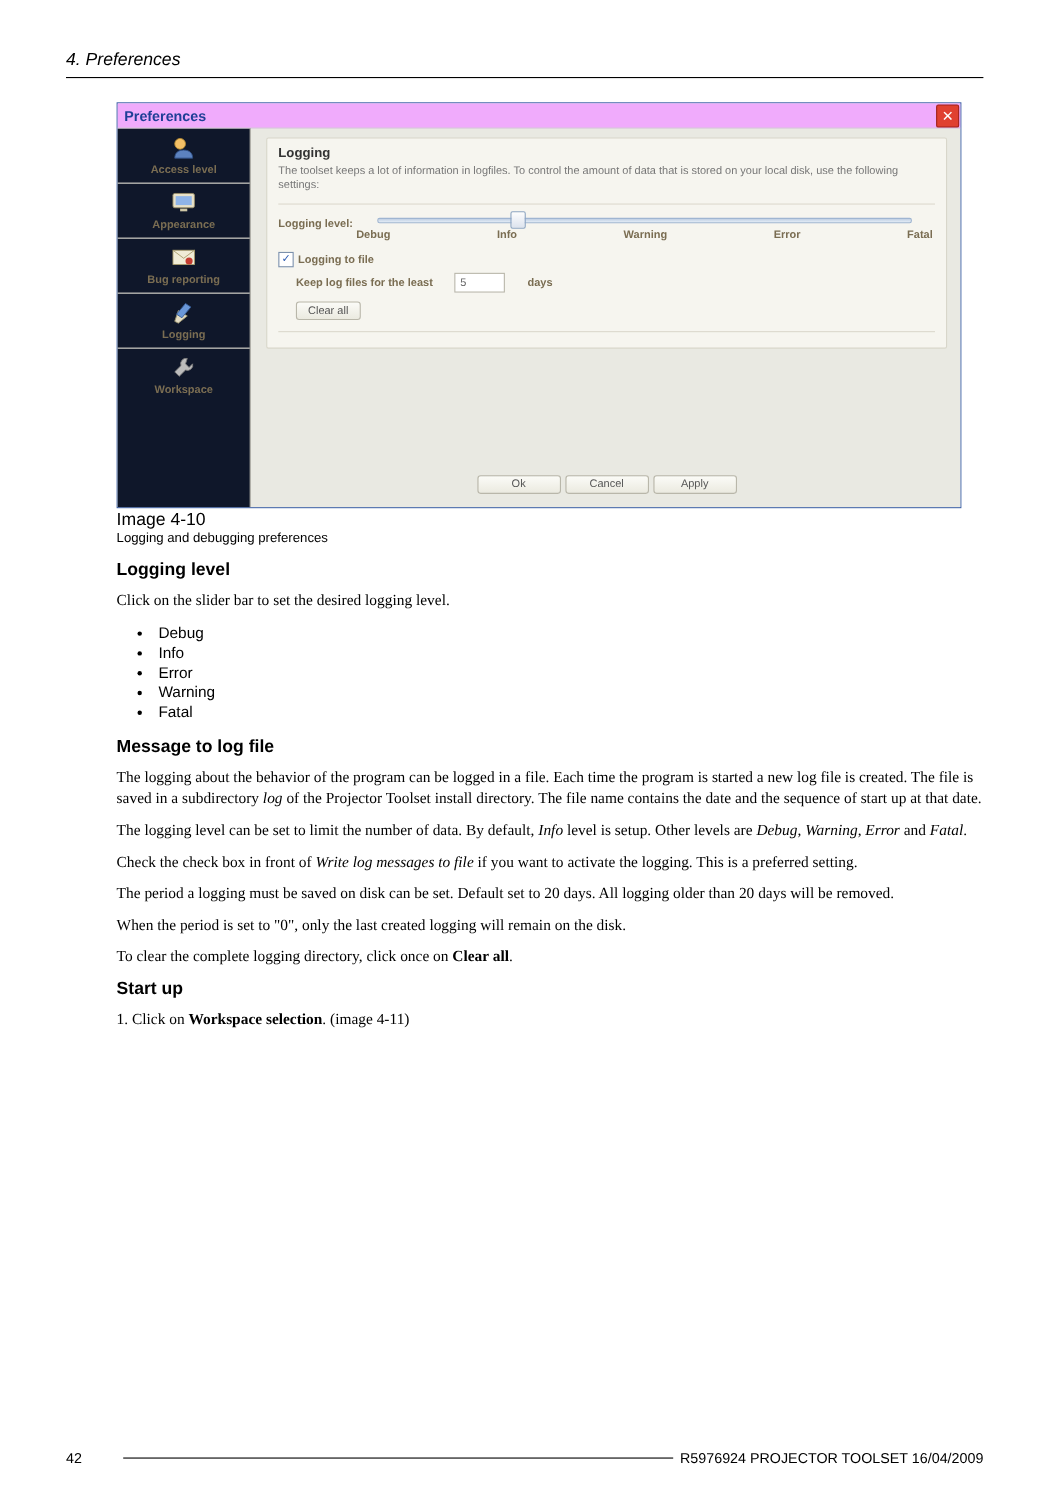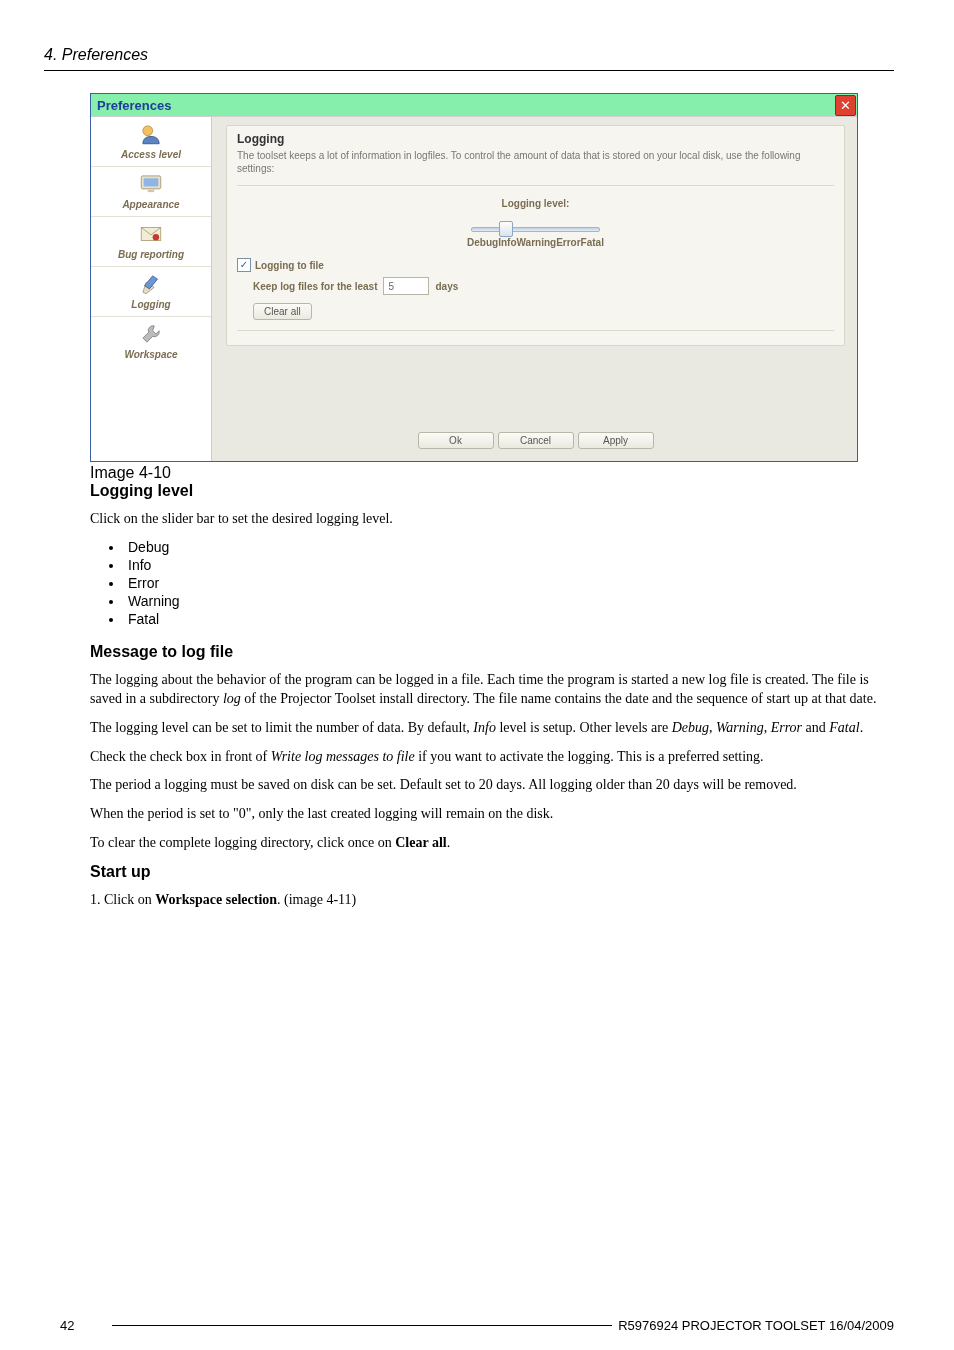--- a/index.html
+++ b/index.html
@@ -5,21 +5,21 @@
   body {
     margin: 0;
     background: #fff;
     font-family: Arial, Helvetica, sans-serif;
     color: #000;
   }
   .page {
     width: 954px;
     min-height: 1350px;
     box-sizing: border-box;
-    padding: 46px 60px 40px 44px;
+    padding: 46px 60px 40px 60px;
     position: relative;
   }
   .header-title {
     font-style: italic;
     font-size: 16px;
     margin: 0 0 6px 0;
   }
   .header-rule {
     border: none;
     border-top: 1px solid #000;
@@ -27,21 +27,21 @@
   }
   .shot {
     margin: 0 0 2px 46px;
     width: 768px;
     border: 1px solid #3a5fa5;
     box-sizing: border-box;
     font-family: Tahoma, Arial, sans-serif;
   }
   .titlebar {
     height: 22px;
-    background: #86efac;
+    background: #f0abfc;
     display: flex;
     align-items: center;
     justify-content: space-between;
     border-bottom: 1px solid #cfcfcf;
   }
   .title-text {
     color: #1e3f96;
     font-weight: bold;
     font-size: 13px;
     padding-left: 6px;
@@ -61,26 +61,25 @@
     line-height: 1;
   }
   .dlg-body {
     display: flex;
     background: #e9e9e2;
     height: 344px;
   }
   .sidebar {
     width: 120px;
     flex-shrink: 0;
-    background: #ffffff;
+    background: #0f172a;
     border-right: 1px solid #cfcdc0;
     display: flex;
     flex-direction: column;
     align-items: center;
-    font-style: italic;
   }
   .side-item {
     width: 100%;
     box-sizing: border-box;
     padding: 4px 2px 6px 2px;
     display: flex;
     flex-direction: column;
     align-items: center;
     gap: 2px;
     border-bottom: 1px solid #e3e1d6;
@@ -118,23 +117,22 @@
     color: #777;
     line-height: 1.3;
   }
   .card-sep {
     border: none;
     border-top: 1px solid #dcd9cd;
     margin: 10px 0 6px 0;
   }
   .slider-row {
     display: flex;
-    align-items: center;
-    gap: 12px;
-    flex-direction: column;
+    align-items: flex-start;
+    gap: 1px;
   }
   .slider-label {
     font-size: 10px;
     color: #7a6d52;
     font-weight: bold;
     padding-top: 6px;
   }
   .slider-col {
     flex: 1;
   }
@@ -188,21 +186,21 @@
     line-height: 1;
   }
   .chk-label {
     font-size: 10px;
     color: #7a6d52;
     font-weight: bold;
   }
   .keep-row {
     display: flex;
     align-items: center;
-    gap: 6px;
+    gap: 20px;
     margin-top: 5px;
     margin-left: 16px;
   }
   .small-input {
     width: 40px;
     height: 16px;
     border: 1px solid #b8b6a9;
     background: #fff;
     font-size: 10px;
     color: #666;
@@ -389,20 +387,21 @@
         <div class="btnbar">
           <span class="btn">Ok</span>
           <span class="btn">Cancel</span>
           <span class="btn">Apply</span>
         </div>
       </div>
     </div>
   </div>
 
   <p class="caption-num">Image 4-10</p>
+  <p class="caption-txt">Logging and debugging preferences</p>
 
   <h3 class="sect">Logging level</h3>
   <p class="body-p">Click on the slider bar to set the desired logging level.</p>
   <ul class="body-list">
     <li>Debug</li>
     <li>Info</li>
     <li>Error</li>
     <li>Warning</li>
     <li>Fatal</li>
   </ul>

